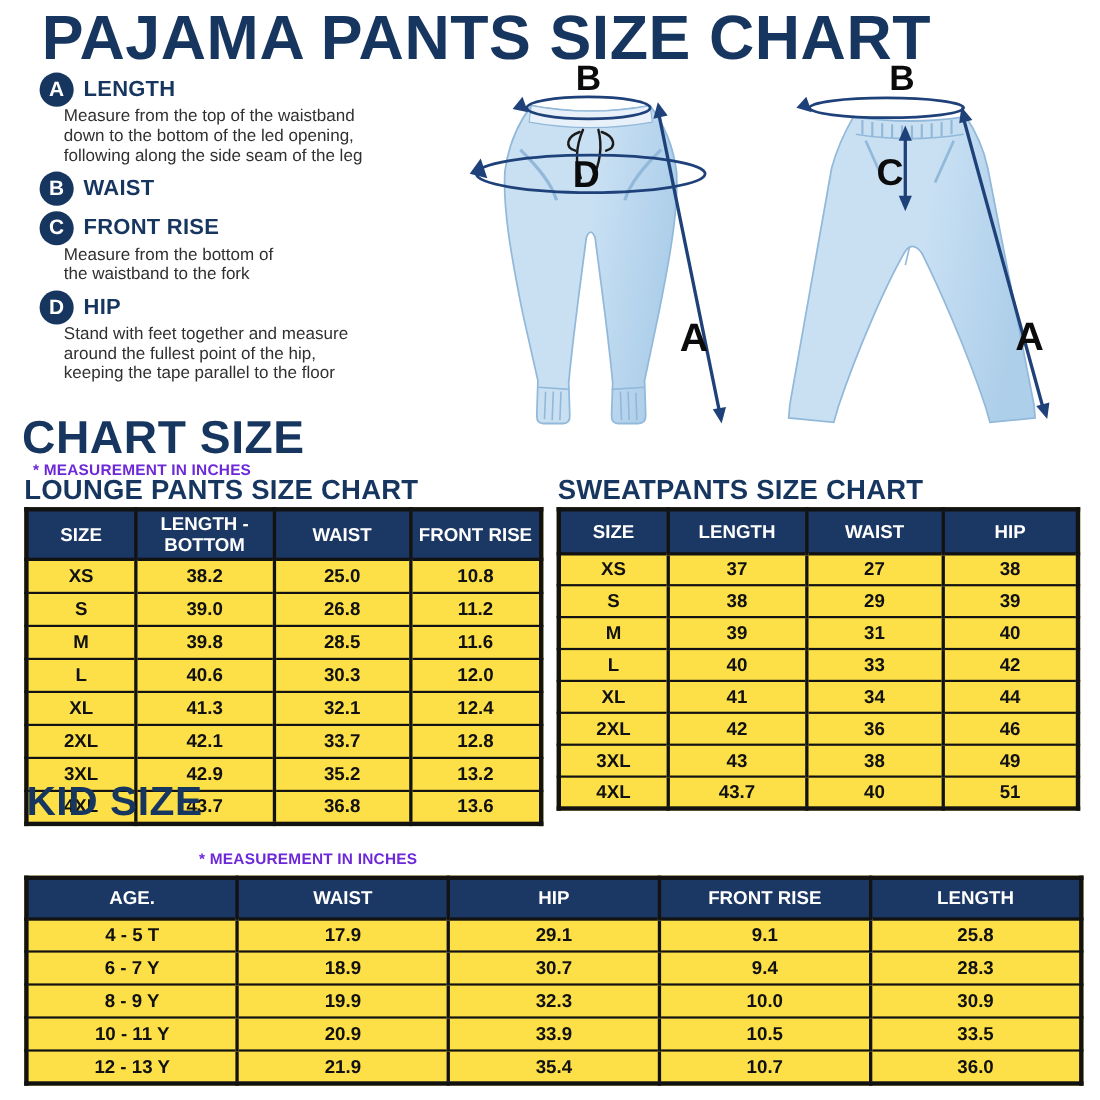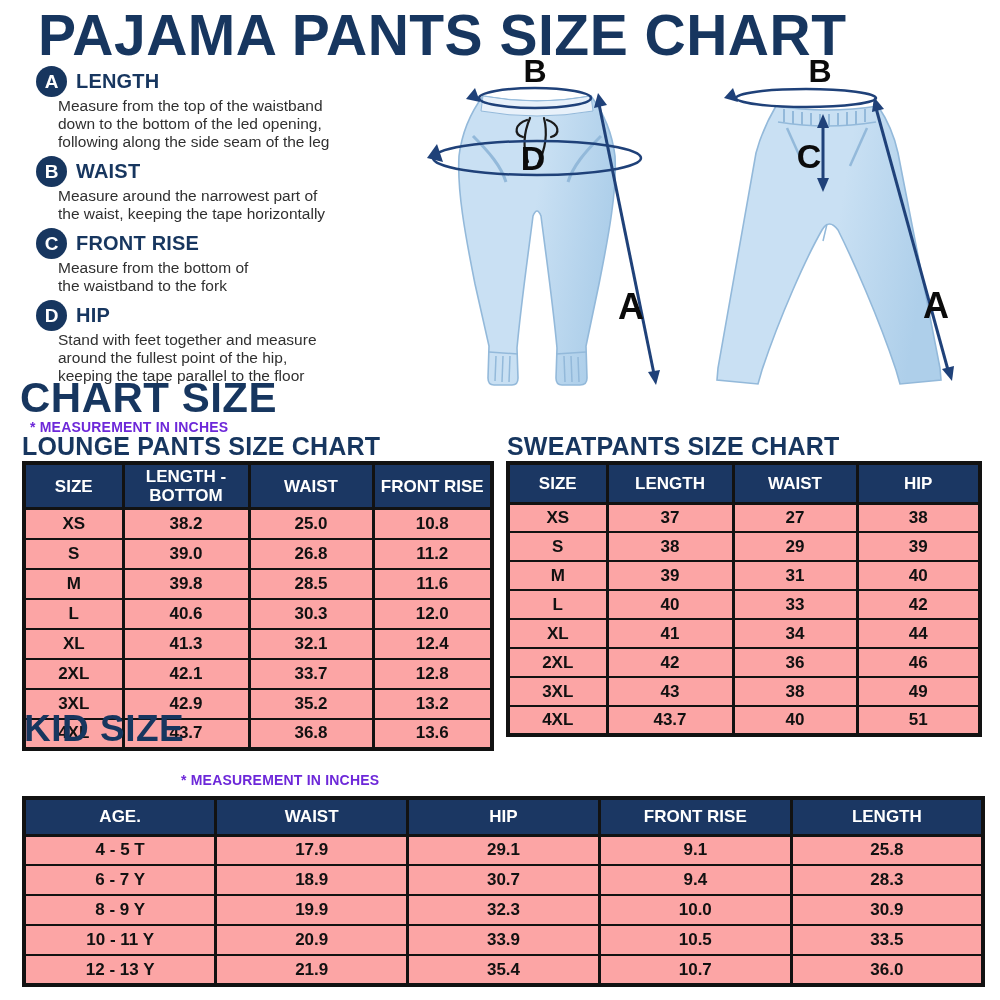--- a/index.html
+++ b/index.html
@@ -35,21 +35,21 @@
   .adult-heading{position:absolute;left:20px;top:374px;font-size:42px;font-weight:900;color:var(--navy);letter-spacing:.5px;}
   .note{position:absolute;font-size:14px;font-weight:800;color:#6d28d9;letter-spacing:.2px;}
   .adult-note{left:30px;top:419px;}
   .kid-heading{position:absolute;left:24px;top:708px;font-size:37px;font-weight:900;color:var(--navy);letter-spacing:.5px;}
   .kid-note{left:181px;top:772px;}
   .tbl-title{position:absolute;font-size:25px;font-weight:900;color:var(--navy);letter-spacing:.2px;}
   .lounge-title{left:22px;top:432px;}
   .sweat-title{left:507px;top:432px;}
 
   
-  .tbl{position:absolute;border-collapse:collapse;table-layout:fixed;background:#fca5a5;
+  .tbl{position:absolute;border-collapse:collapse;table-layout:fixed;background:#fde047;
     border:4px solid var(--ink);}
   .tbl th{background:var(--header-bg);color:#fff;font-weight:700;font-size:17px;
     text-align:center;vertical-align:middle;line-height:1.12;padding:2px 2px;}
   .tbl td{font-weight:700;font-size:17px;color:#111;text-align:center;vertical-align:middle;}
   .tbl th + th, .tbl td + td{border-left:3px solid var(--ink);}
   .tbl tbody td{border-top:2px solid var(--ink);}
   .tbl tbody tr:first-child td{border-top:3px solid var(--ink);}
 
   .lounge{left:22px;top:461px;width:468px;}
   .lounge th{height:42px;}
@@ -87,22 +87,20 @@
       </div>
       <div class="m-desc">Measure from the top of the waistband
 down to the bottom of the led opening,
 following along the side seam of the leg</div>
     </div>
     <div class="m-item">
       <div class="m-head">
         <span class="badge">B</span>
         <span class="m-name">WAIST</span>
       </div>
-      <div class="m-desc">Measure around the narrowest part of
-the waist, keeping the tape horizontally</div>
     </div>
     <div class="m-item">
       <div class="m-head">
         <span class="badge">C</span>
         <span class="m-name">FRONT RISE</span>
       </div>
       <div class="m-desc">Measure from the bottom of
 the waistband to the fork</div>
     </div>
     <div class="m-item">

